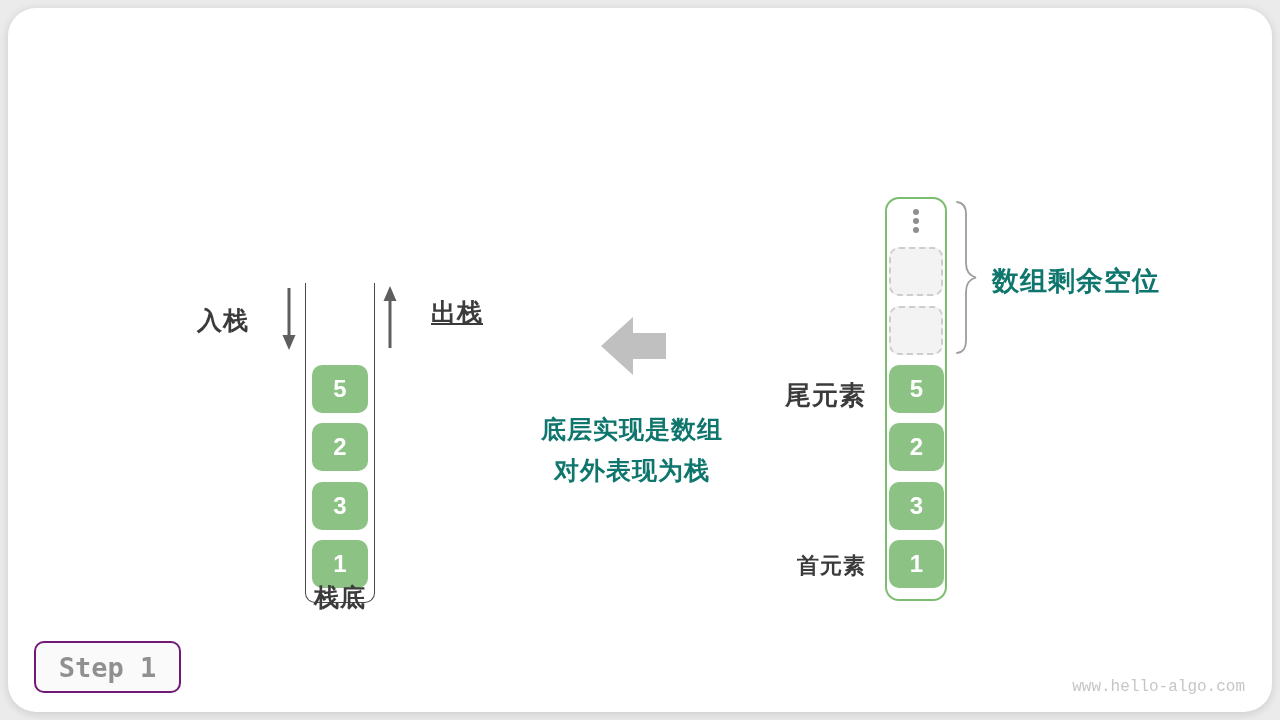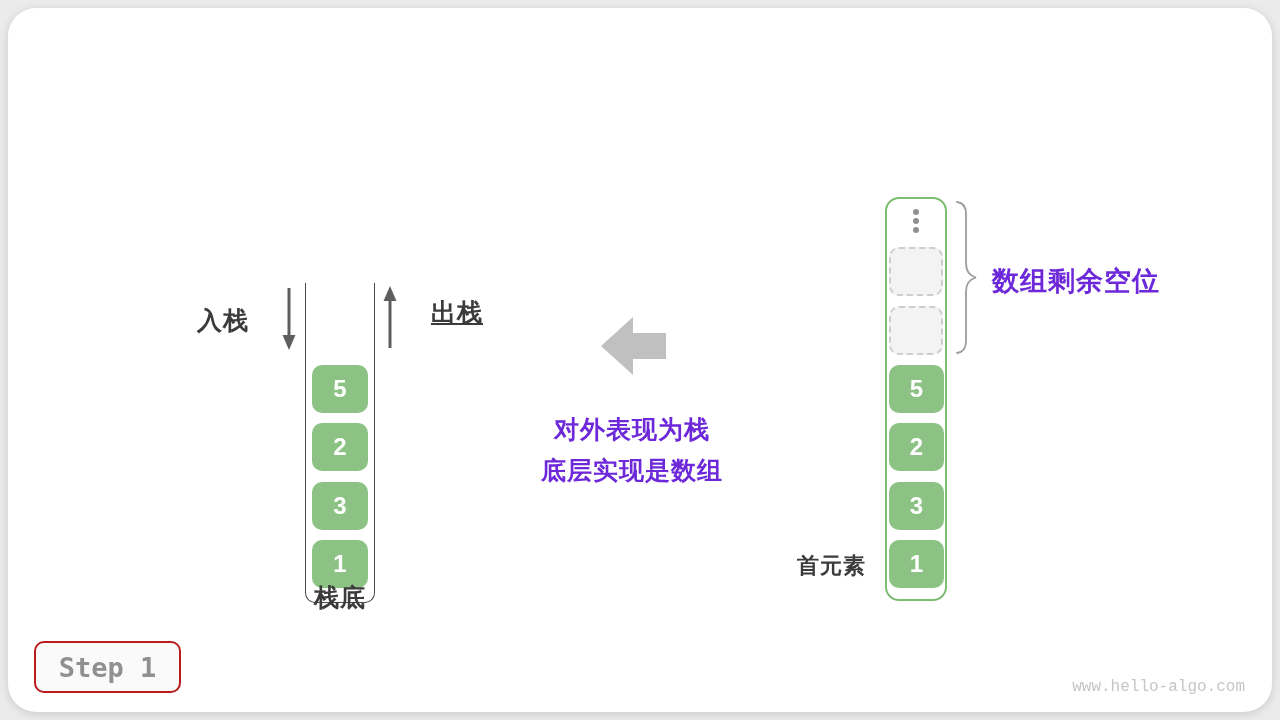--- a/index.html
+++ b/index.html
@@ -25,21 +25,21 @@
   .abs { position: absolute; }
 
   
   .lbl-dark {
     color: #3b3b3b;
     font-size: 25px;
     font-weight: 700;
     letter-spacing: 1px;
   }
   .lbl-gray {
-    color: #6d28d9;
+    color: #0f766e;
     font-weight: 700;
   }
 
   
   .stack-container {
     left: 305px; top: 283px;
     width: 70px; height: 320px;
     border-left: 1.6px solid #4a4a4a;
     border-right: 1.6px solid #4a4a4a;
     border-bottom: 1.6px solid #4a4a4a;
@@ -100,21 +100,21 @@
   .free-label {
     left: 992px; top: 263px;
     font-size: 27px;
     letter-spacing: 1px;
   }
 
   .step-badge {
     left: 34px; top: 641px;
     width: 147px; height: 52px;
     background: #fafafa;
-    border: 2px solid #b91c1c;
+    border: 2px solid #701a75;
     border-radius: 10px;
     display: flex;
     align-items: center;
     justify-content: center;
     font-family: "DejaVu Sans Mono", "Liberation Mono", monospace;
     font-size: 27px;
     font-weight: 700;
     color: #909090;
   }
   .watermark {
@@ -145,40 +145,41 @@
   <div class="abs lbl-dark" style="left:410px;top:296px;width:94px;text-align:center;text-decoration:underline;">出栈</div>
 
   <div class="cell" style="left:312px;top:365px;">5</div>
   <div class="cell" style="left:312px;top:423px;">2</div>
   <div class="cell" style="left:312px;top:482px;">3</div>
   <div class="cell" style="left:312px;top:540px;">1</div>
 
   <div class="abs lbl-dark" style="left:280px;top:581px;width:120px;text-align:center;">栈底</div>
 
   <div class="abs caption lbl-gray">
+    <div>底层实现是数组</div>
     <div>对外表现为栈</div>
-    <div>底层实现是数组</div>
   </div>
 
   <div class="abs array-container"></div>
 
   <div class="dots">
     <span></span>
       <span></span>
       <span></span>
   </div>
 
   <div class="cell-dashed" style="left:889px;top:247px;"></div>
   <div class="cell-dashed" style="left:889px;top:306px;"></div>
 
   <div class="cell" style="left:889px;top:365px;width:55px;">5</div>
   <div class="cell" style="left:889px;top:423px;width:55px;">2</div>
   <div class="cell" style="left:889px;top:482px;width:55px;">3</div>
   <div class="cell" style="left:889px;top:540px;width:55px;">1</div>
 
+  <div class="abs lbl-dark" style="left:746px;top:378px;width:120px;text-align:right;font-size:26px;">尾元素</div>
   <div class="abs lbl-dark" style="left:746px;top:551px;width:120px;text-align:right;font-size:22px;">首元素</div>
 
   <div class="abs free-label lbl-gray">数组剩余空位</div>
 
   <svg class="overlay" width="1280" height="720" viewBox="0 0 1280 720">
 
     <g>
       <line x1="289" y1="288" x2="289" y2="337" stroke="#5e5e5e" stroke-width="3"></line>
       <polygon points="289,350 282.5,335 295.5,335" fill="#5e5e5e"></polygon>
     </g>

